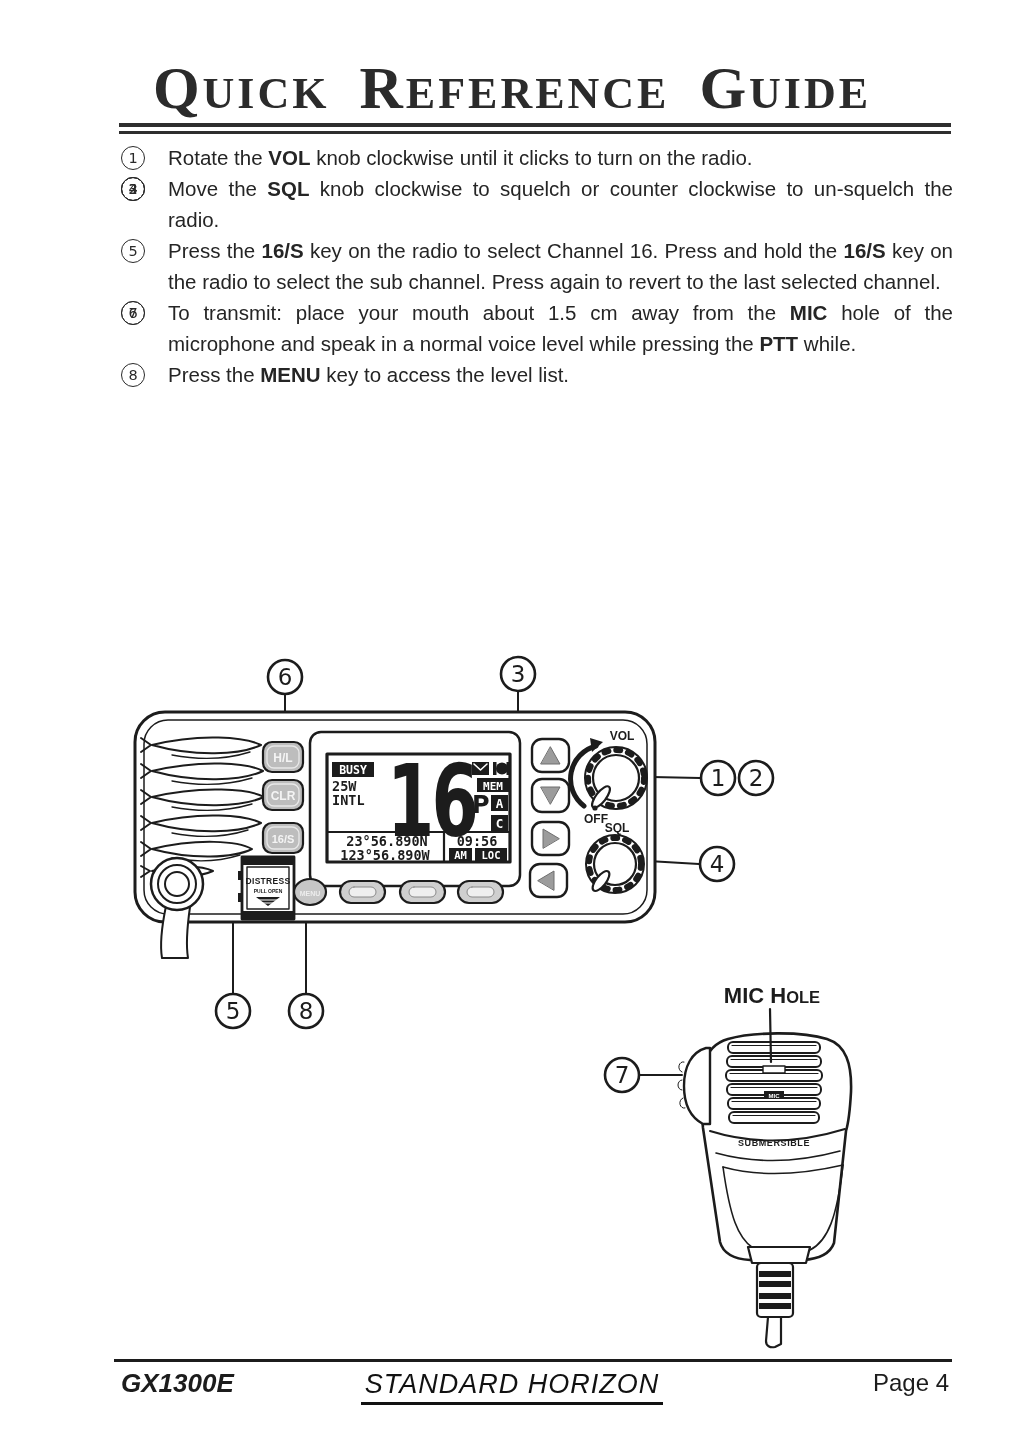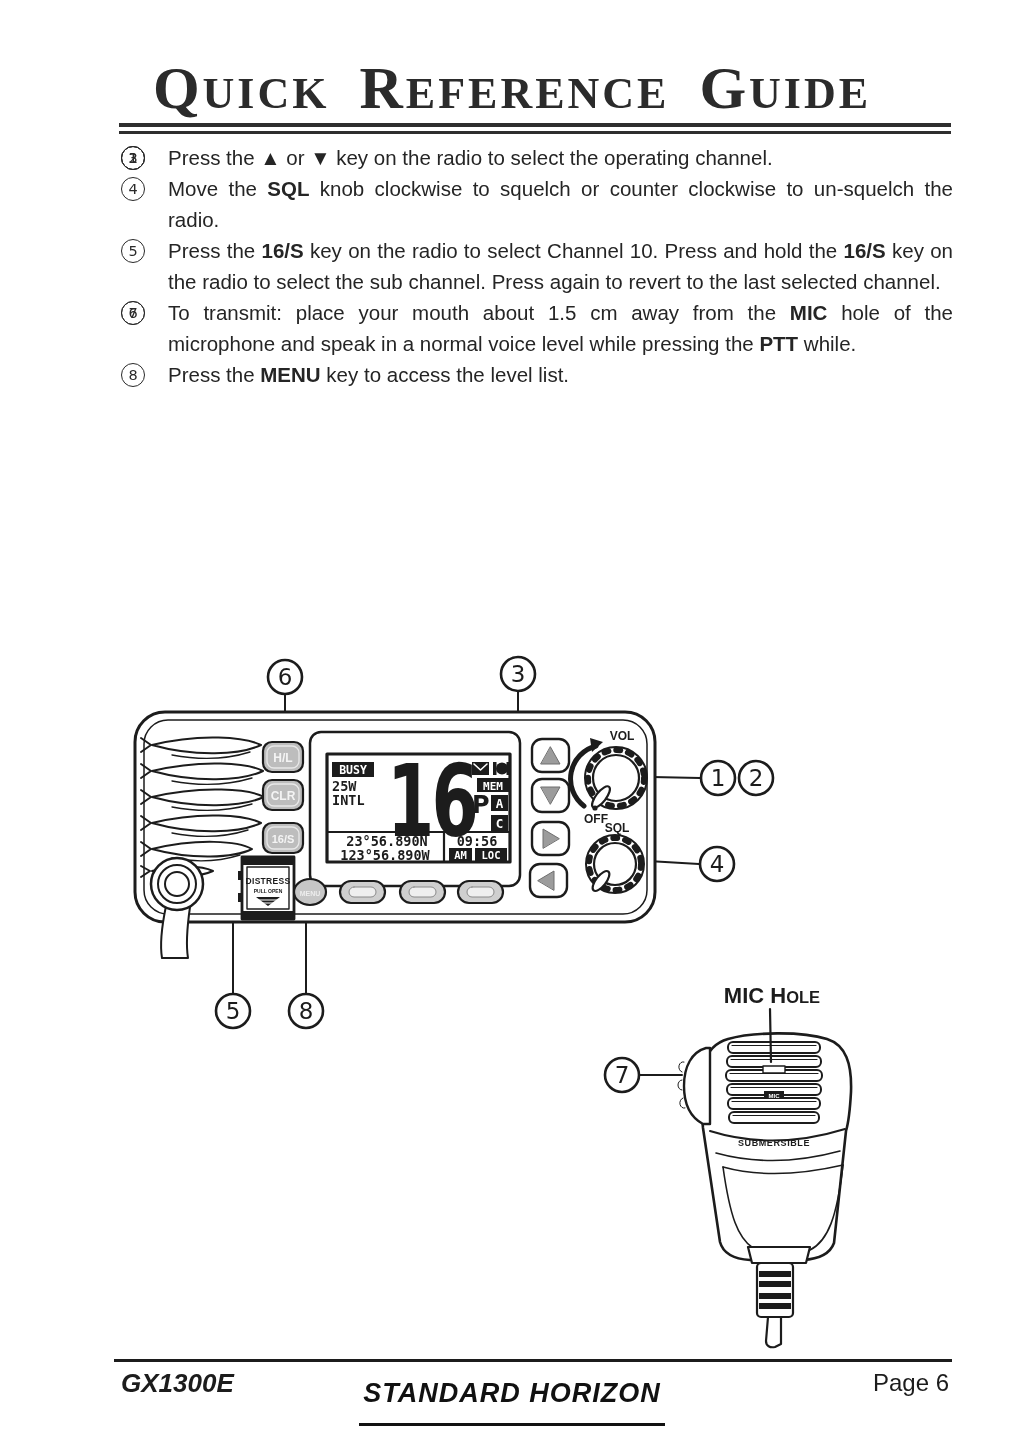--- a/index.html
+++ b/index.html
@@ -20,42 +20,42 @@
   .instr b{font-weight:700;}
   .inum{position:absolute;left:1px;top:4px;width:22px;height:22px;border:1.7px solid #2a2a2a;
         border-radius:50%;text-align:center;font-family:"DejaVu Sans",sans-serif;
         font-size:14.5px;line-height:22px;color:#2a2a2a;}
   
   .diagram{position:absolute;top:645px;left:0;width:1024px;height:720px;}
   
   .footer-rule{position:absolute;top:1359px;left:114px;width:838px;height:0;border-top:3.5px solid #1c1c1c;}
   .footer-model{position:absolute;top:1368px;left:121px;font-style:italic;font-weight:700;font-size:26px;color:#1c1c1c;}
   .footer-brand-wrap{position:absolute;top:1369px;left:0;width:100%;text-align:center;}
-  .footer-brand{display:inline-block;font-style:italic;font-weight:700;font-size:27px;letter-spacing:1px;
-                color:#111;border-bottom:3.5px solid #111;padding:0 4px 14px 4px;margin-top:9px;}
+  .footer-brand{display:inline-block;font-style:italic;font-weight:400;font-size:27px;letter-spacing:1px;
+                color:#111;border-bottom:3.5px solid #111;padding:0 4px 2px 4px;}
   .footer-page{position:absolute;top:1369px;right:75px;font-size:24px;color:#1c1c1c;}
 </style>
 </head>
 <body>
 
 <div class="page">
 
   <div class="title">
     <span class="tw"><span class="lead">Q</span><span class="rest">UICK</span></span>
     <span class="tw"><span class="lead">R</span><span class="rest">EFERENCE</span></span>
     <span class="tw"><span class="lead">G</span><span class="rest">UIDE</span></span>
   </div>
   <div class="title-rule"></div>
 
   <div class="instructions">
-      <div class="instr"><span class="inum">1</span></div>
+      <div class="instr"><span class="inum">1</span><span><span>Rotate the </span><b>VOL</b><span> knob clockwise until it clicks to turn on the radio.</span></span></div>
       <div class="instr"><span class="inum">2</span></div>
-      <div class="instr"><span class="inum">3</span><span><span>Press the ▲ or ▼ key on the radio to select the operating channel.</span></span></div>
+      <div class="instr"><span class="inum">3</span></div>
       <div class="instr"><span class="inum">4</span><span><span>Move the </span><b>SQL</b><span> knob clockwise to squelch or counter clockwise to un-squelch the radio.</span></span></div>
-      <div class="instr"><span class="inum">5</span><span><span>Press the </span><b>16/S</b><span> key on the radio to select Channel 10. Press and hold the </span><b>16/S</b><span> key on the radio to select the sub channel. Press again to revert to the last selected channel.</span></span></div>
+      <div class="instr"><span class="inum">5</span><span><span>Press the </span><b>16/S</b><span> key on the radio to select Channel 16. Press and hold the </span><b>16/S</b><span> key on the radio to select the sub channel. Press again to revert to the last selected channel.</span></span></div>
       <div class="instr"><span class="inum">6</span></div>
       <div class="instr"><span class="inum">7</span><span><span>To transmit: place your mouth about 1.5 cm away from the </span><b>MIC</b><span> hole of the microphone and speak in a normal voice level while pressing the </span><b>PTT</b><span> while.</span></span></div>
       <div class="instr"><span class="inum">8</span><span><span>Press the </span><b>MENU</b><span> key to access the level list.</span></span></div>
     </div>
 
   <svg class="diagram" viewBox="0 645 1024 720" xmlns="http://www.w3.org/2000/svg">
     <g fill="none" stroke="#1c1c1c" stroke-linecap="round" stroke-linejoin="round">
 
       <g stroke-width="2">
         <line x1="285" y1="694" x2="285" y2="744"></line>
@@ -324,15 +324,15 @@
         </g>
       </g>
     </g>
   </svg>
 
   <div class="footer-rule"></div>
   <div class="footer-model">GX1300E</div>
   <div class="footer-brand-wrap">
     <span class="footer-brand">STANDARD HORIZON</span>
   </div>
-  <div class="footer-page">Page 6</div>
+  <div class="footer-page">Page 4</div>
 
 </div>
 
 </body></html>

